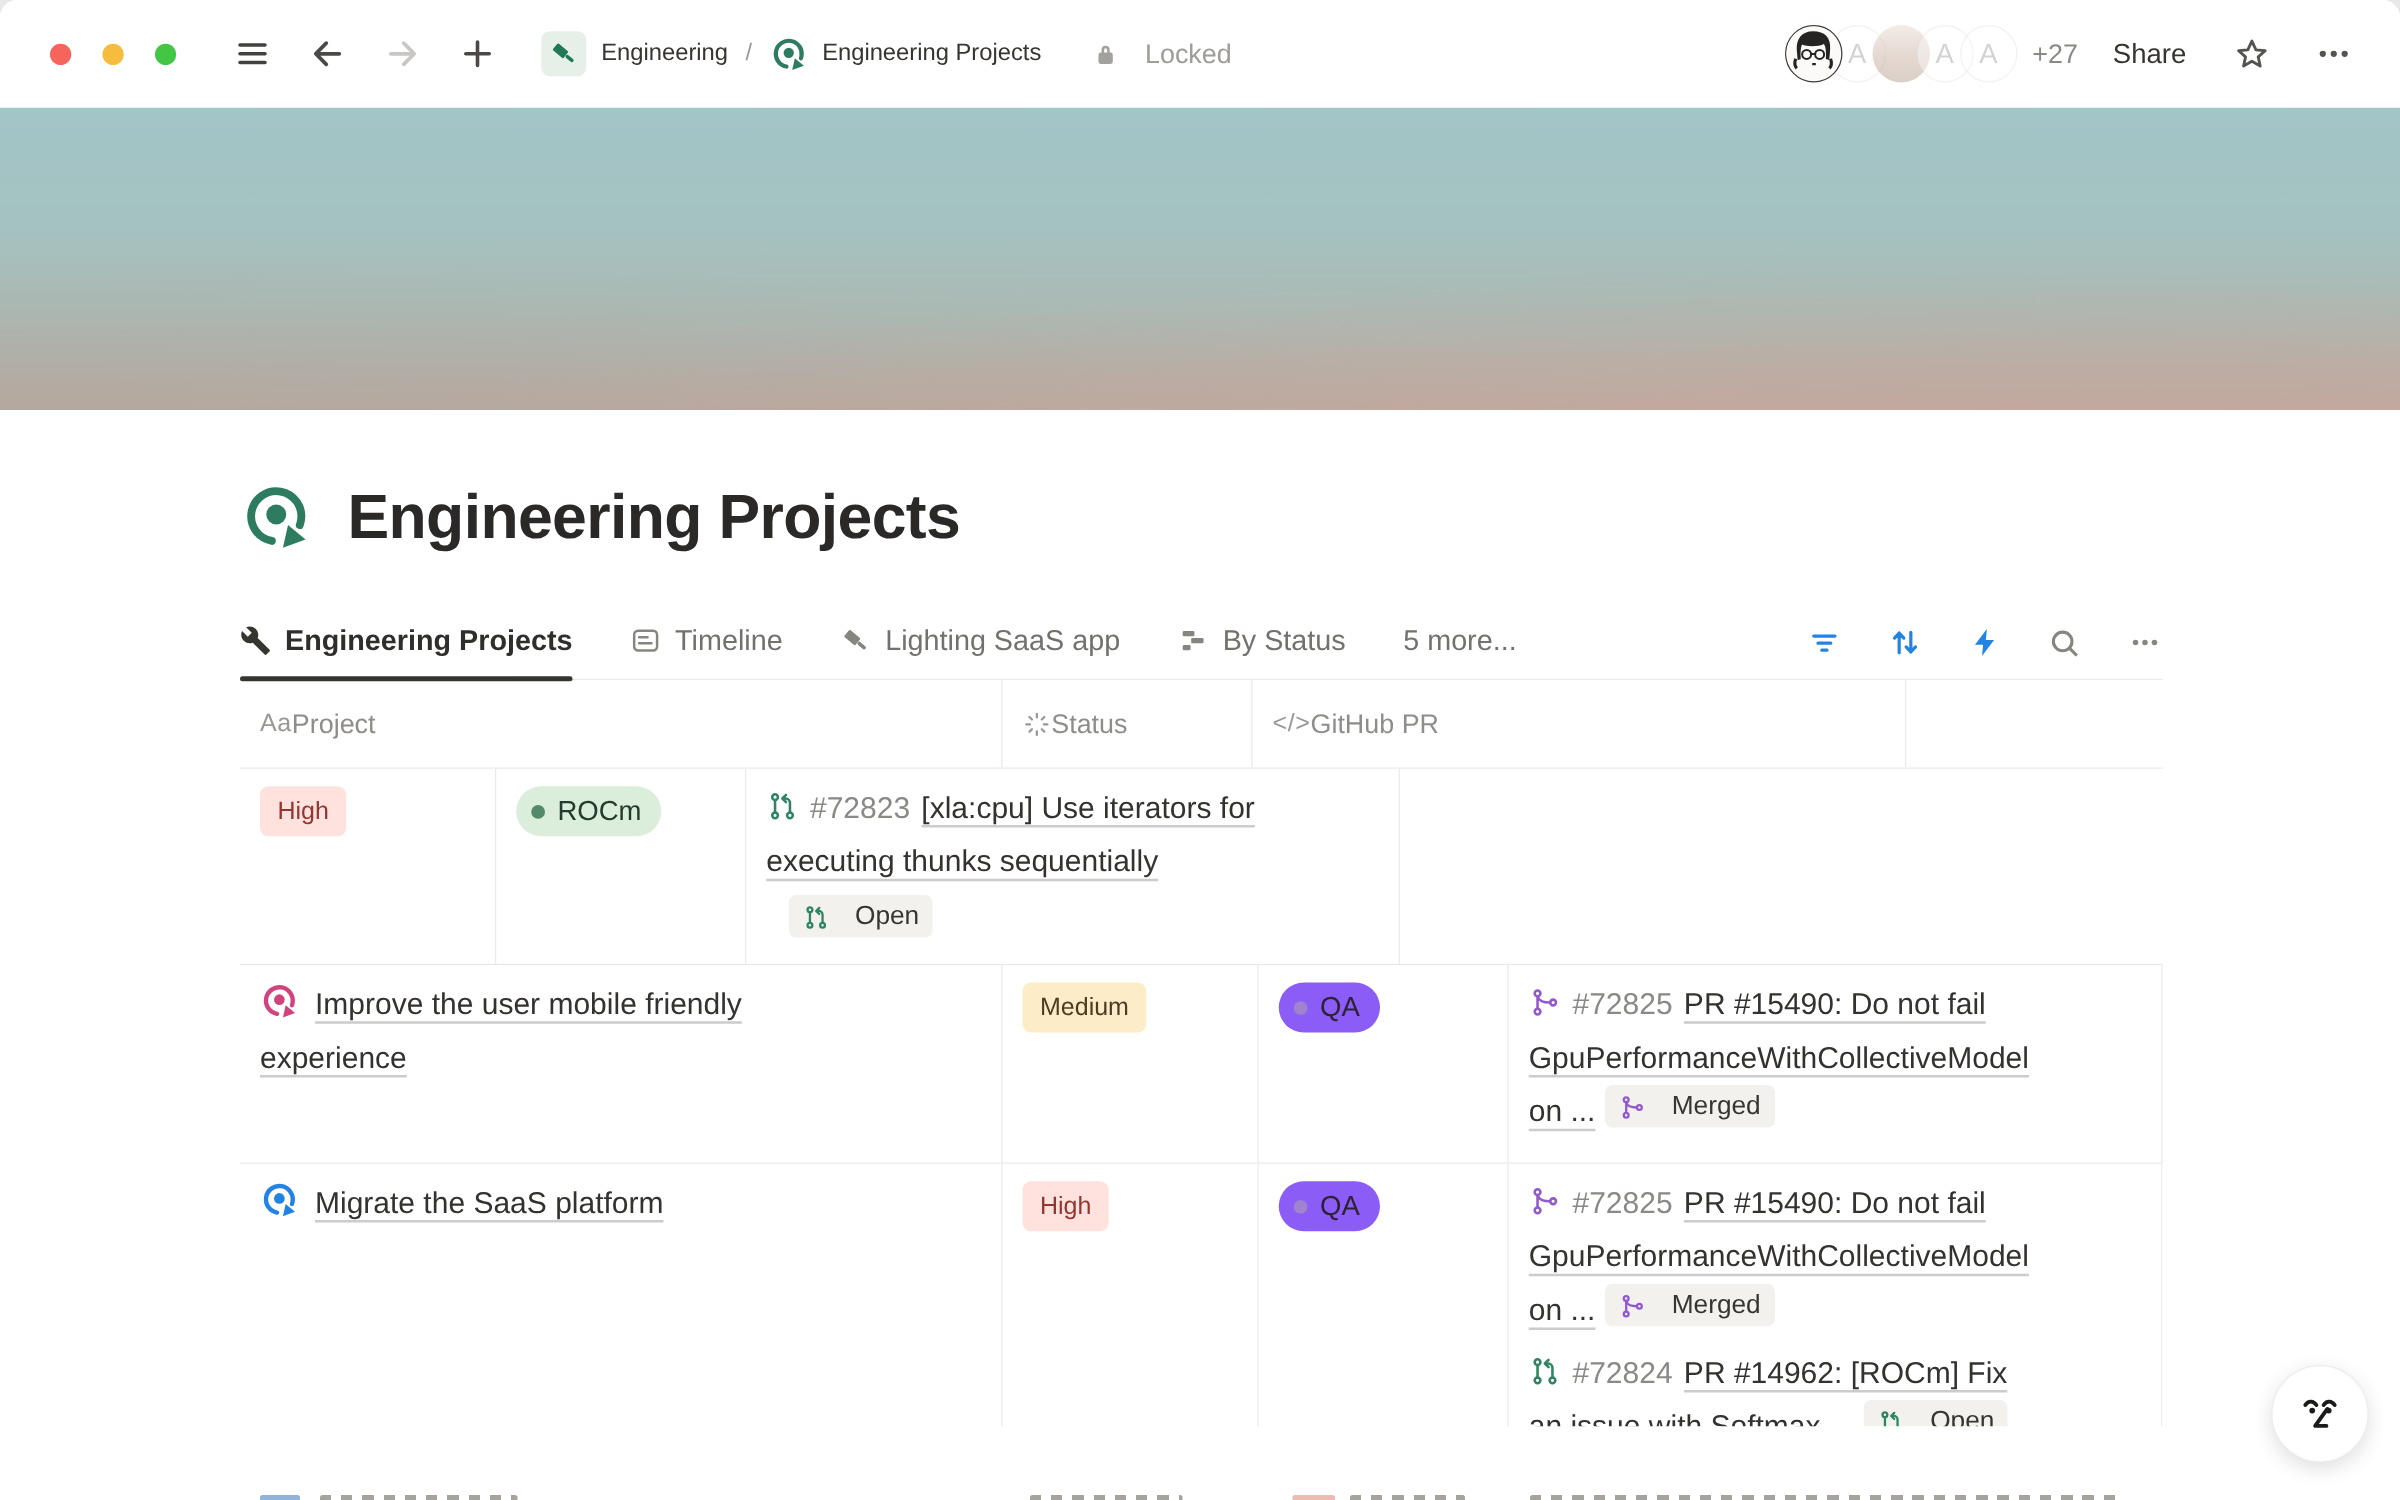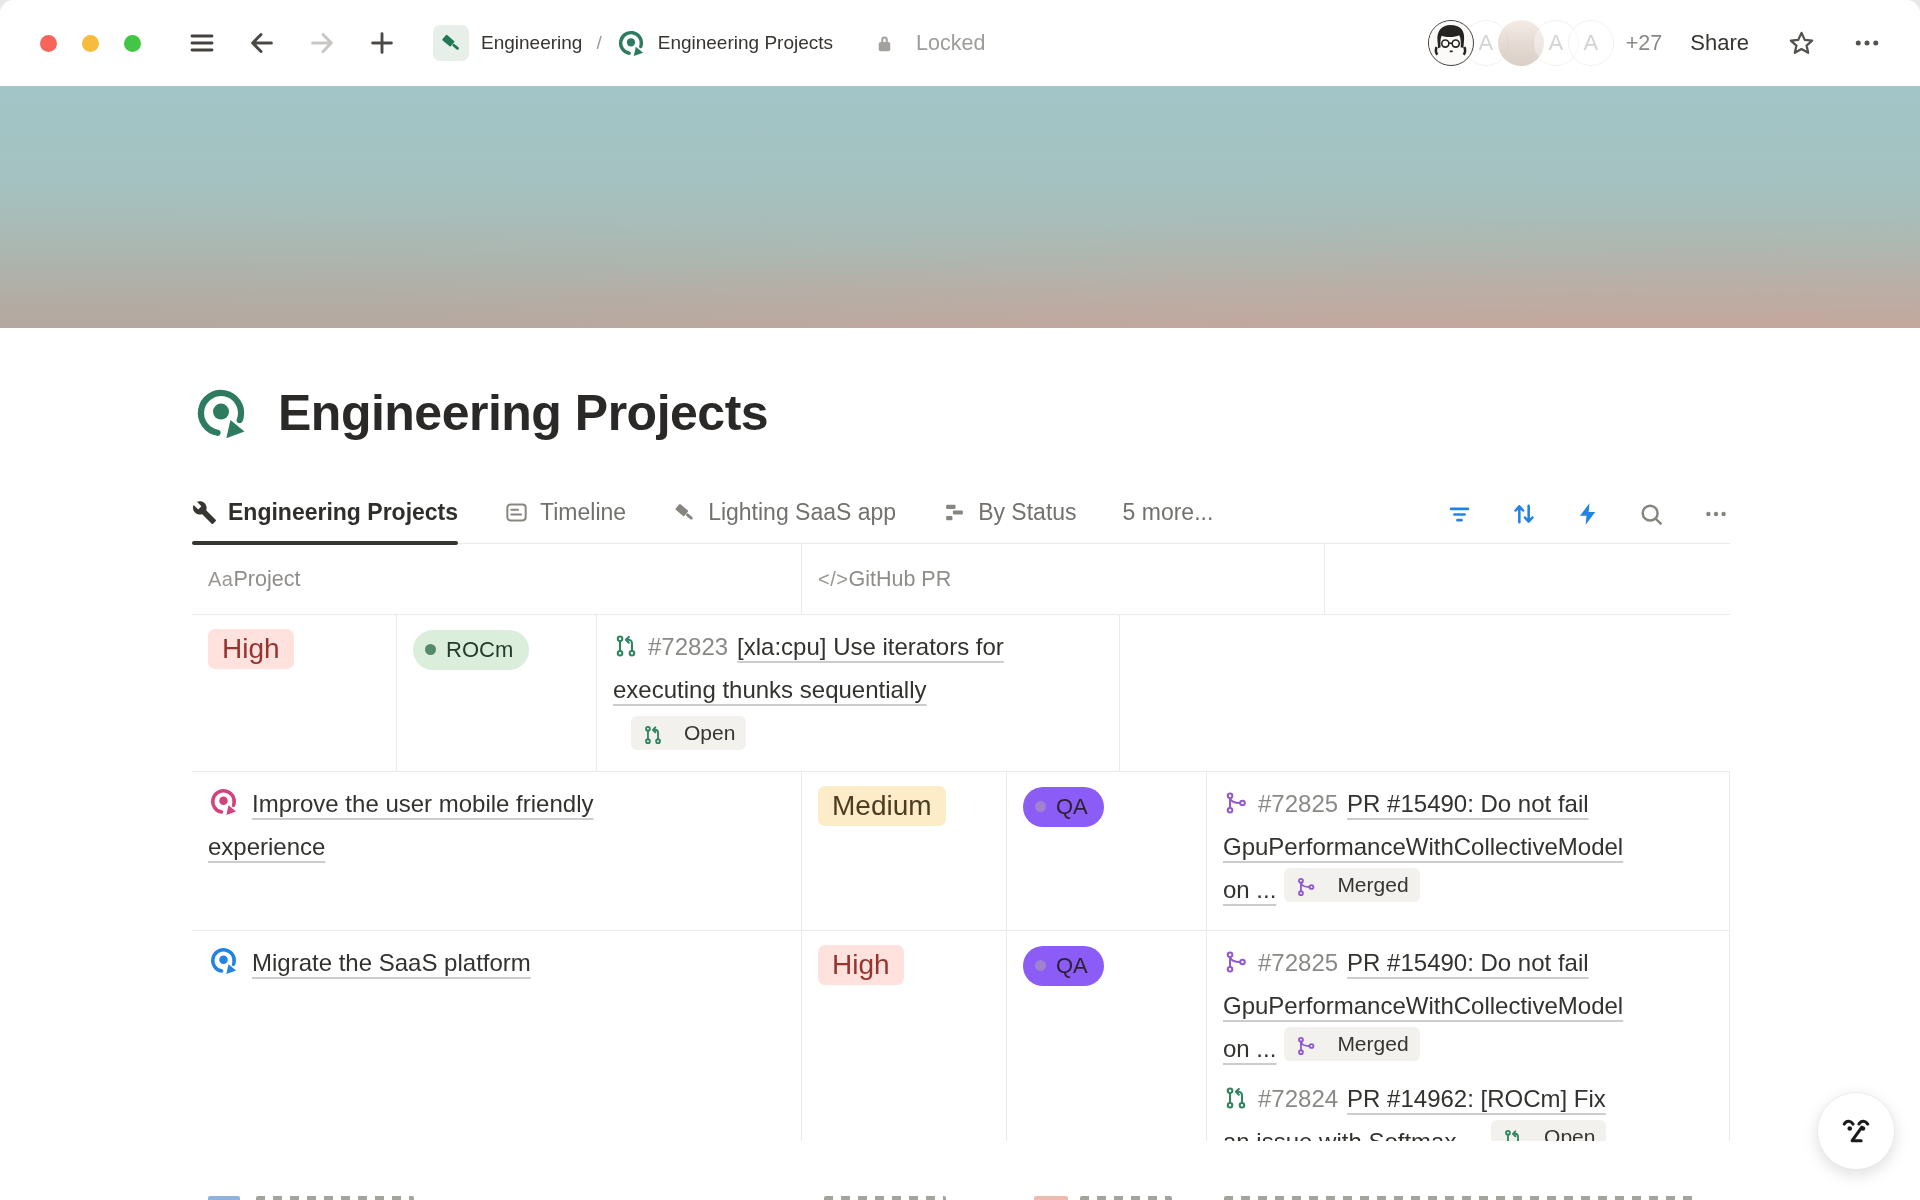--- a/index.html
+++ b/index.html
@@ -58,21 +58,21 @@
   .c0{width:610px}.c1{width:205px}.c2{width:200px}.c3{width:523px}
   .cell{border-right:1px solid #eceae8}
   .header-row{border-bottom:1px solid #eceae8}
   .header-row .cell{height:70px;display:flex;align-items:center;padding:0 16px;color:#8f8d89;font-size:21.5px}
   .h-ic{display:flex;color:#9a9894;font-size:20px;letter-spacing:.5px}
   .body-row{border-bottom:1px solid #eceae8}
   .body-row .cell{padding:10px 16px 12px 16px;font-size:24px;line-height:43px}
   .r1{min-height:157px}.r2{min-height:149px}.r3{height:223px;overflow:hidden}
   .proj-icon{display:inline-block;width:31px;height:31px;vertical-align:-5px;margin-right:13px}
   .page-link{font-weight:500;color:#33322f;white-space:pre-line;text-decoration:underline;text-decoration-color:rgba(55,53,47,.25);text-underline-offset:6px;text-decoration-thickness:1.5px}
-  .pill{display:inline-block;padding:2px 14px;border-radius:7px;font-size:28px;font-weight:500;line-height:36px;margin-top:4px}
+  .pill{display:inline-block;padding:2px 14px;border-radius:7px;font-size:20px;font-weight:500;line-height:36px;margin-top:4px}
   .pill-high{background:#ffe2dd;color:#943531}
   .pill-medium{background:#fdecc8;color:#4f3a22}
   .status-pill{display:inline-flex;align-items:center;gap:10px;padding:2px 16px 2px 12px;border-radius:999px;font-size:22px;font-weight:500;line-height:36px;margin-top:4px}
   .dot{width:11px;height:11px;border-radius:50%;flex:none}
   .status-done{background:#dbeddb;color:#233c2c}.status-done .dot{background:#538a6a}
   .status-qa{background:#8b5cf6;color:#2d2235}.status-qa .dot{background:#a082cf}
   .pr-block{margin-bottom:7px}
   .pr-icon{display:inline-block;width:26px;height:26px;vertical-align:-4px;margin-right:9px}
   .pr-number{color:#8b8985;margin-right:9px}
   .pr-badge{display:inline-flex;align-items:center;gap:20px;background:#f2f1ee;border-radius:6px;padding:0 11px;font-size:21px;font-weight:500;line-height:34px;color:#37352f;margin-left:8px;white-space:nowrap}
@@ -270,20 +270,28 @@
         </span>
       </div>
     </div>
 
     <div class="db-table">
 
       <div class="grid-row header-row">
         <div class="cell c0">
           <span class="h-ic">Aa</span>
           <span>Project</span>
+        </div>
+        <div class="cell c2">
+          <span class="h-ic">
+            <svg width="23" height="23" viewBox="0 0 24 24" fill="none" stroke="#9a9894" stroke-width="1.9" stroke-linecap="round">
+                <path d="M12 3.2v3M12 17.8v3M3.2 12h3M17.8 12h3M5.8 5.8l2.1 2.1M16.1 16.1l2.1 2.1M18.2 5.8l-2.1 2.1M7.9 16.1l-2.1 2.1"></path>
+              </svg>
+          </span>
+          <span>Status</span>
         </div>
         <div class="cell c3">
           <span class="h-ic">&lt;/&gt;</span>
           <span>GitHub PR</span>
         </div>
       </div>
 
       <div class="grid-row body-row r1">
         <div class="cell c1">
           <span class="pill pill-high">High</span>

